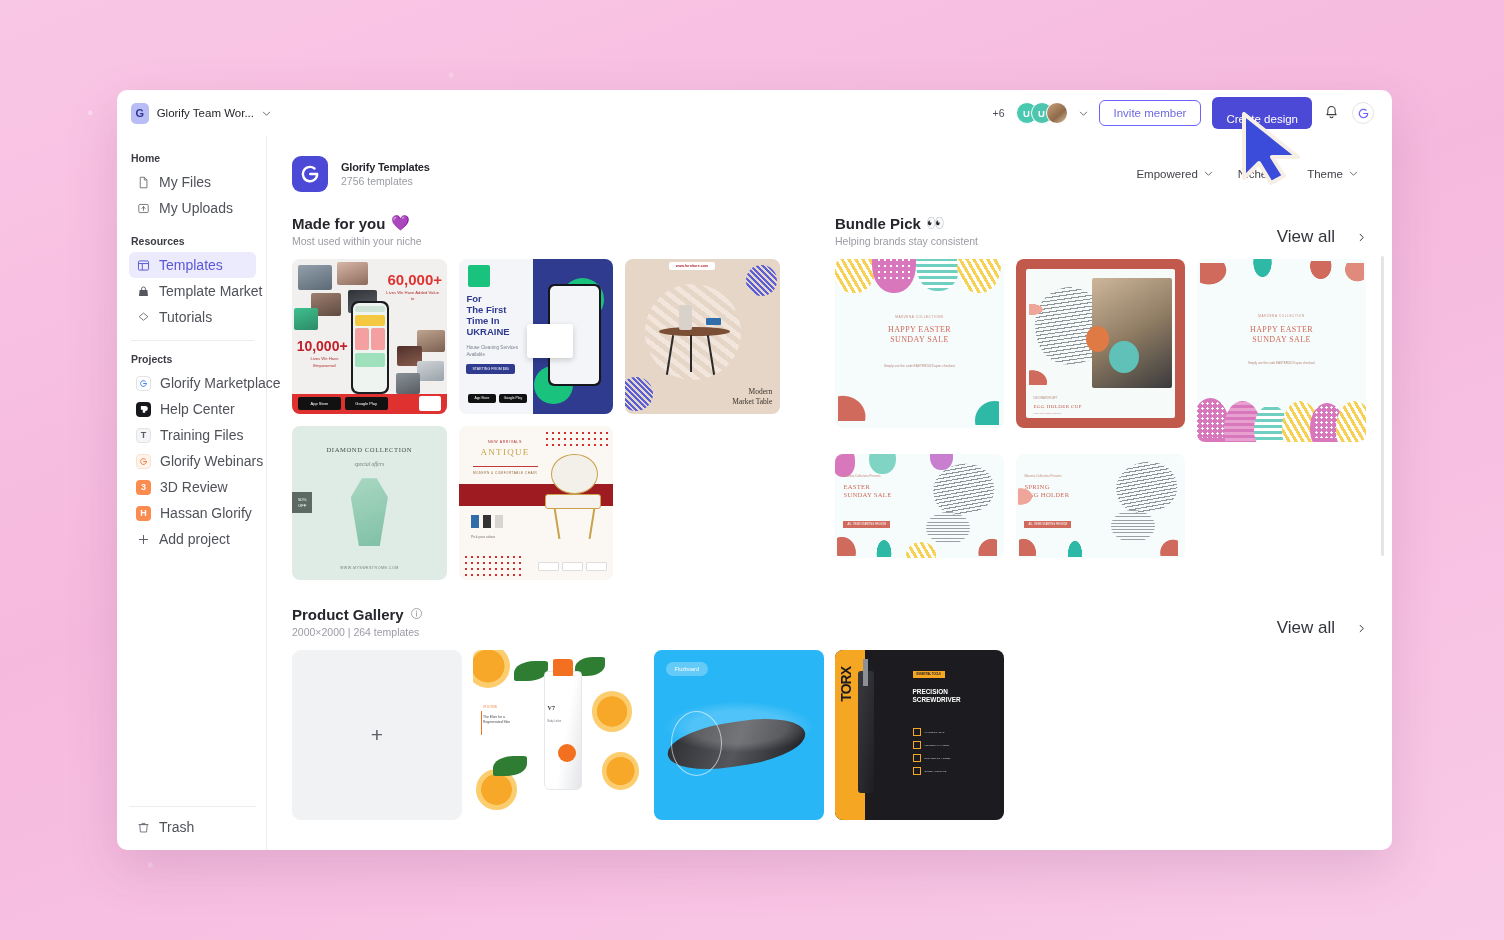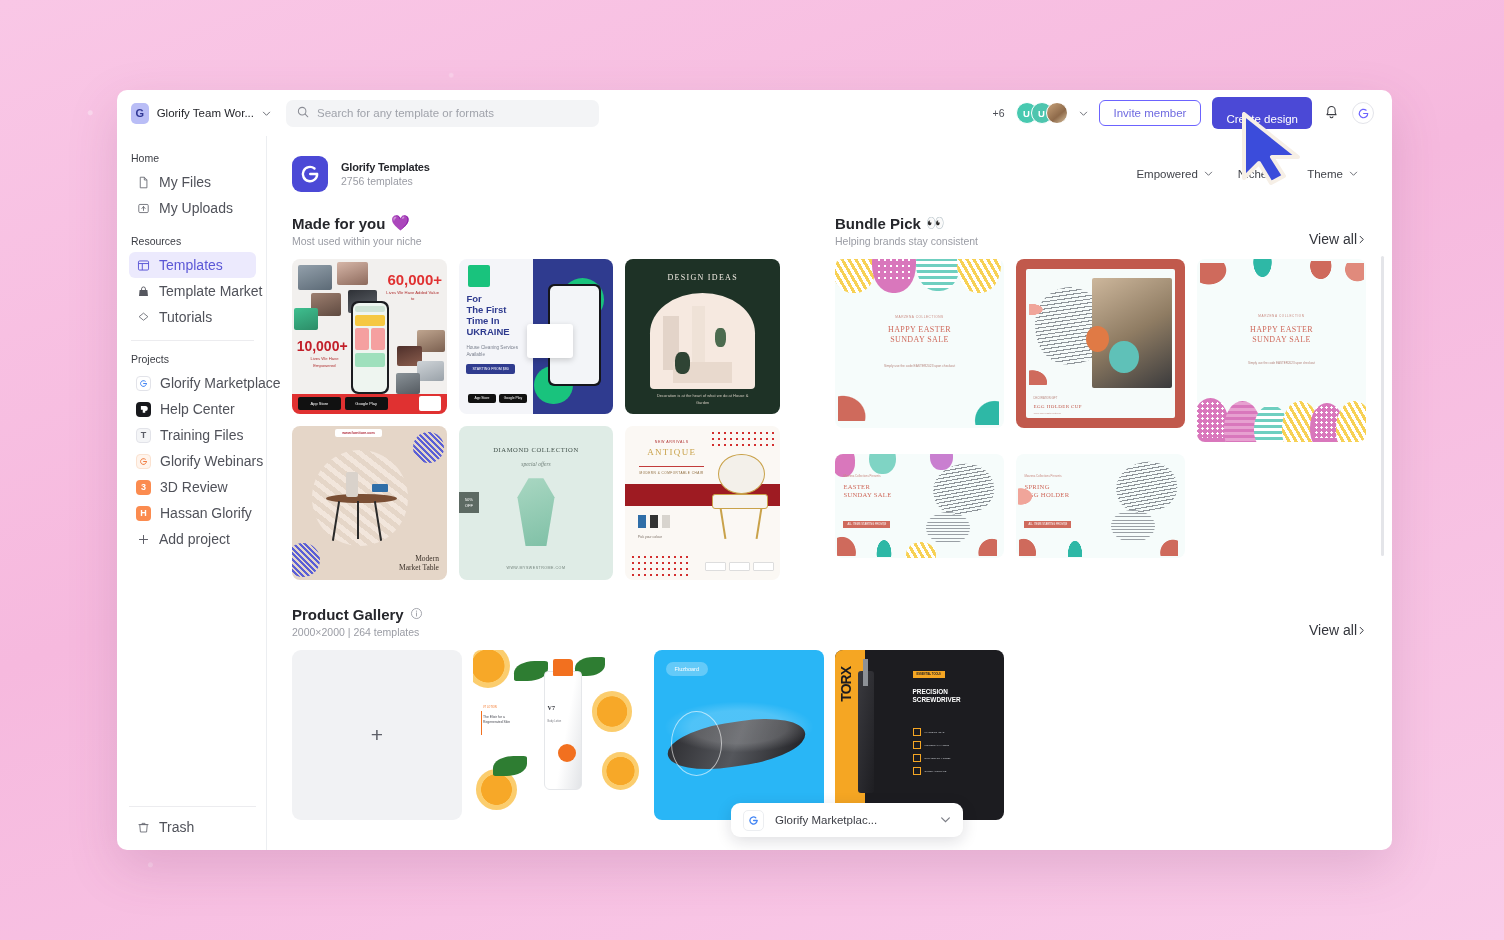--- a/index.html
+++ b/index.html
@@ -97,21 +97,21 @@
   }
   
   .body { display: flex; flex: 1 1 auto; min-height: 0; }
   .sidebar {
     width: 150px; flex: 0 0 150px;
     border-right: 1px solid #eceef1;
     padding: 8px 10px 0 12px;
     display: flex; flex-direction: column;
   }
   .sec-label {
-    font-size: 10.5px; font-weight: normal; color: #3b3d44;
+    font-size: 10.5px; font-weight: bold; color: #3b3d44;
     margin: 8px 0 5px 2px;
   }
   .nav-item {
     display: flex; align-items: center; gap: 9px;
     height: 26px; padding: 0 7px; border-radius: 6px;
     cursor: pointer;
   }
   .nav-item .lbl { font-size: 14px; color: #50525a; white-space: nowrap; }
   .nav-item.active { background: #eceafd; }
   .nav-item.active .lbl { color: #5b57d6; }
@@ -135,21 +135,21 @@
   .page-sub { font-size: 10.5px; color: #9a9ca4; margin-top: 2px;}
   .filters { margin-left: auto; display: flex; gap: 25px; padding-right: 10px;}
   .filter { display: flex; align-items: center; gap: 6px; font-size: 11.5px; color: #41434a; cursor: pointer;}
   .content { padding: 22px 26px 0 25px; }
   .cols { display: flex; gap: 0; }
   .col-left { width: 488px; flex: 0 0 488px; }
   .col-right { flex: 1 1 auto; padding-left: 55px; }
   .sec-head { display: flex; align-items: flex-end; }
   .sec-title { font-size: 15px; font-weight: bold; color: #26272c; display: flex; align-items: center; gap: 6px;}
   .sec-sub { font-size: 10.5px; color: #9a9ca4; margin-top: 3px;}
-  .view-all { margin-left: auto; display: flex; align-items: center; gap: 0; font-size: 14px; color: #33353c; cursor: pointer;}
+  .view-all { margin-left: auto; display: flex; align-items: center; gap: 22px; font-size: 17px; color: #33353c; cursor: pointer;}
   .grid3 { display: grid; grid-template-columns: repeat(3, 1fr); gap: 12px; margin-top: 12px; }
   .card { border-radius: 8px; overflow: hidden; position: relative; cursor: pointer; }
   .sq { aspect-ratio: 1/1; }
   .wide { aspect-ratio: 1/0.62; }
   .tall { aspect-ratio: 1/1.08; }
   .scroll-track {
     position: absolute; right: 8px; top: 120px; width: 3px; height: 300px;
     background: #e4e5e9; border-radius: 2px;
   }
   
@@ -191,29 +191,20 @@
     <div class="ws">
       <div class="ws-logo">G</div>
       <div class="ws-name">Glorify Team Wor...</div>
       <span class="caret">
         <svg width="9" height="9" viewBox="0 0 10 10">
             <path d="M1.5 3.5 L5 7 L8.5 3.5" stroke="#6b6d75" stroke-width="1.1" fill="none" stroke-linecap="round"></path>
           </svg>
       </span>
     </div>
 
-    <div class="search">
-      <span>
-        <svg width="12" height="12" viewBox="0 0 14 14">
-            <circle cx="6" cy="6" r="4.4" stroke="#8b8d95" stroke-width="1.2" fill="none"></circle>
-            <line x1="9.3" y1="9.3" x2="12.6" y2="12.6" stroke="#8b8d95" stroke-width="1.2" stroke-linecap="round"></line>
-          </svg>
-      </span>
-      <input placeholder="Search for any template or formats" style="">
-    </div>
 
     <div class="topbar-right">
       <span class="plus6">+6</span>
       <div class="avatars">
         <div class="av" style="background:#48c9b0">U</div>
         <div class="av" style="background:#4ec5ae">U</div>
         <div class="av" style="background:linear-gradient(140deg,#c8a27a,#8e6a4a 60%,#d9c3a0)"></div>
       </div>
       <span class="caret">
         <svg width="9" height="9" viewBox="0 0 10 10">
@@ -468,31 +459,20 @@
                   <div style="background:#111;border-radius:2px;width:28px;height:9px;color:#fff;font-size:3.4px;display:flex;align-items:center;justify-content:center">Google Play</div>
                 </div>
                 <div class="blob" style="right:6%;top:12%;width:28%;height:28%;background:#19c37d"></div>
                 <div class="blob" style="right:26%;bottom:6%;width:25%;height:25%;background:#19c37d"></div>
                 <div style="position:absolute;right:8%;top:16%;width:34%;height:66%;background:#15161b;border-radius:6px;padding:2px">
                   <div style="width:100%;height:100%;background:#f3f5f8;border-radius:5px"></div>
                 </div>
                 <div style="position:absolute;left:44%;top:42%;width:30%;height:22%;background:#fff;border-radius:3px;box-shadow:0 2px 6px rgba(0,0,0,.18)"></div>
               </div>
 
-              <div class="card sq" style="background:#1e3226">
-                <div style="position:absolute;left:0;right:0;top:9%;text-align:center;font:normal 8px 'Liberation Serif',serif;letter-spacing:1.3px;color:#f2ece4">DESIGN IDEAS</div>
-                <div style="position:absolute;left:16%;top:22%;width:68%;height:62%;background:#f6e9e0;border-radius:50% 50% 4px 4px / 42% 42% 4px 4px;overflow:hidden">
-                  <div style="position:absolute;left:12%;top:24%;width:16%;height:56%;background:#e3d4c9"></div>
-                  <div style="position:absolute;left:40%;top:14%;width:12%;height:60%;background:#efe2d7"></div>
-                  <div style="position:absolute;left:22%;bottom:6%;width:56%;height:22%;background:#e8d9cd"></div>
-                  <div style="position:absolute;left:62%;top:36%;width:10%;height:20%;background:#4c6b4f;border-radius:40%"></div>
-                  <div style="position:absolute;left:24%;bottom:16%;width:14%;height:22%;background:#2f4434;border-radius:40%"></div>
-                </div>
-                <div style="position:absolute;left:16%;right:16%;bottom:5%;text-align:center;font-size:4px;color:#cfc8bd;line-height:1.6">Decoration is at the heart of what we do at House &amp; Garden</div>
-              </div>
 
               <div class="card sq" style="background:#e5d6c8">
                 <div style="position:absolute;left:28%;top:2%;background:#fff;border-radius:2px;padding:2px 7px;font-size:3.6px;color:#b02a3a;font-weight:bold">www.furniture.com</div>
                 <div style="position:absolute;right:2%;top:4%;width:20%;height:20%;border-radius:50%;background:repeating-linear-gradient(45deg,#5b5fd6 0 2px,#e5d6c8 2px 4px)"></div>
                 <div style="position:absolute;left:-4%;bottom:2%;width:22%;height:22%;border-radius:50%;background:repeating-linear-gradient(45deg,#5b5fd6 0 2px,#e5d6c8 2px 4px)"></div>
                 <div style="position:absolute;left:13%;top:16%;width:62%;height:62%;border-radius:50%;background:repeating-linear-gradient(38deg,#f2e6dc 0 5px,#e5d6c8 5px 10px)"></div>
                 <div style="position:absolute;left:22%;top:44%;width:46%;height:6%;background:#7a4f35;border-radius:50%"></div>
                 <div style="position:absolute;left:28%;top:49%;width:2px;height:26%;background:#2a2a2a;transform:rotate(9deg)"></div>
                 <div style="position:absolute;left:55%;top:49%;width:2px;height:26%;background:#2a2a2a;transform:rotate(-9deg)"></div>
                 <div style="position:absolute;left:42%;top:49%;width:2px;height:24%;background:#2a2a2a"></div>
@@ -735,33 +715,19 @@
             </div>
 
           </div>
         </div>
       </div>
 
       <div class="scroll-track"></div>
     </div>
   </div>
 
-  <div class="float-dd">
-    <span class="ic">
-      <svg width="11" height="11" viewBox="0 0 20 20">
-          <path d="M16.5 10a6.5 6.5 0 1 1-2.4-5" fill="none" stroke="#4285f4" stroke-width="2.4" stroke-linecap="round"></path>
-          <path d="M10.2 10h6" stroke="#4285f4" stroke-width="2.4" stroke-linecap="round"></path>
-        </svg>
-    </span>
-    <span class="tx">Glorify Marketplac...</span>
-    <span class="cv">
-      <svg width="11" height="11" viewBox="0 0 10 10">
-          <path d="M1.5 3.5 L5 7 L8.5 3.5" stroke="#7b7d85" stroke-width="1.1" fill="none" stroke-linecap="round"></path>
-        </svg>
-    </span>
-  </div>
 </div>
 
 <div class="cursor">
   <svg width="66" height="74" viewBox="0 0 66 74">
     <path d="M4 2 L4 66 L19 51 L31 71 L44 64 L32 45 L58 45 Z" fill="#3b4cdb" stroke="#f6efe6" stroke-width="4" stroke-linejoin="round"></path>
   </svg>
 </div>
 
 </body></html>

